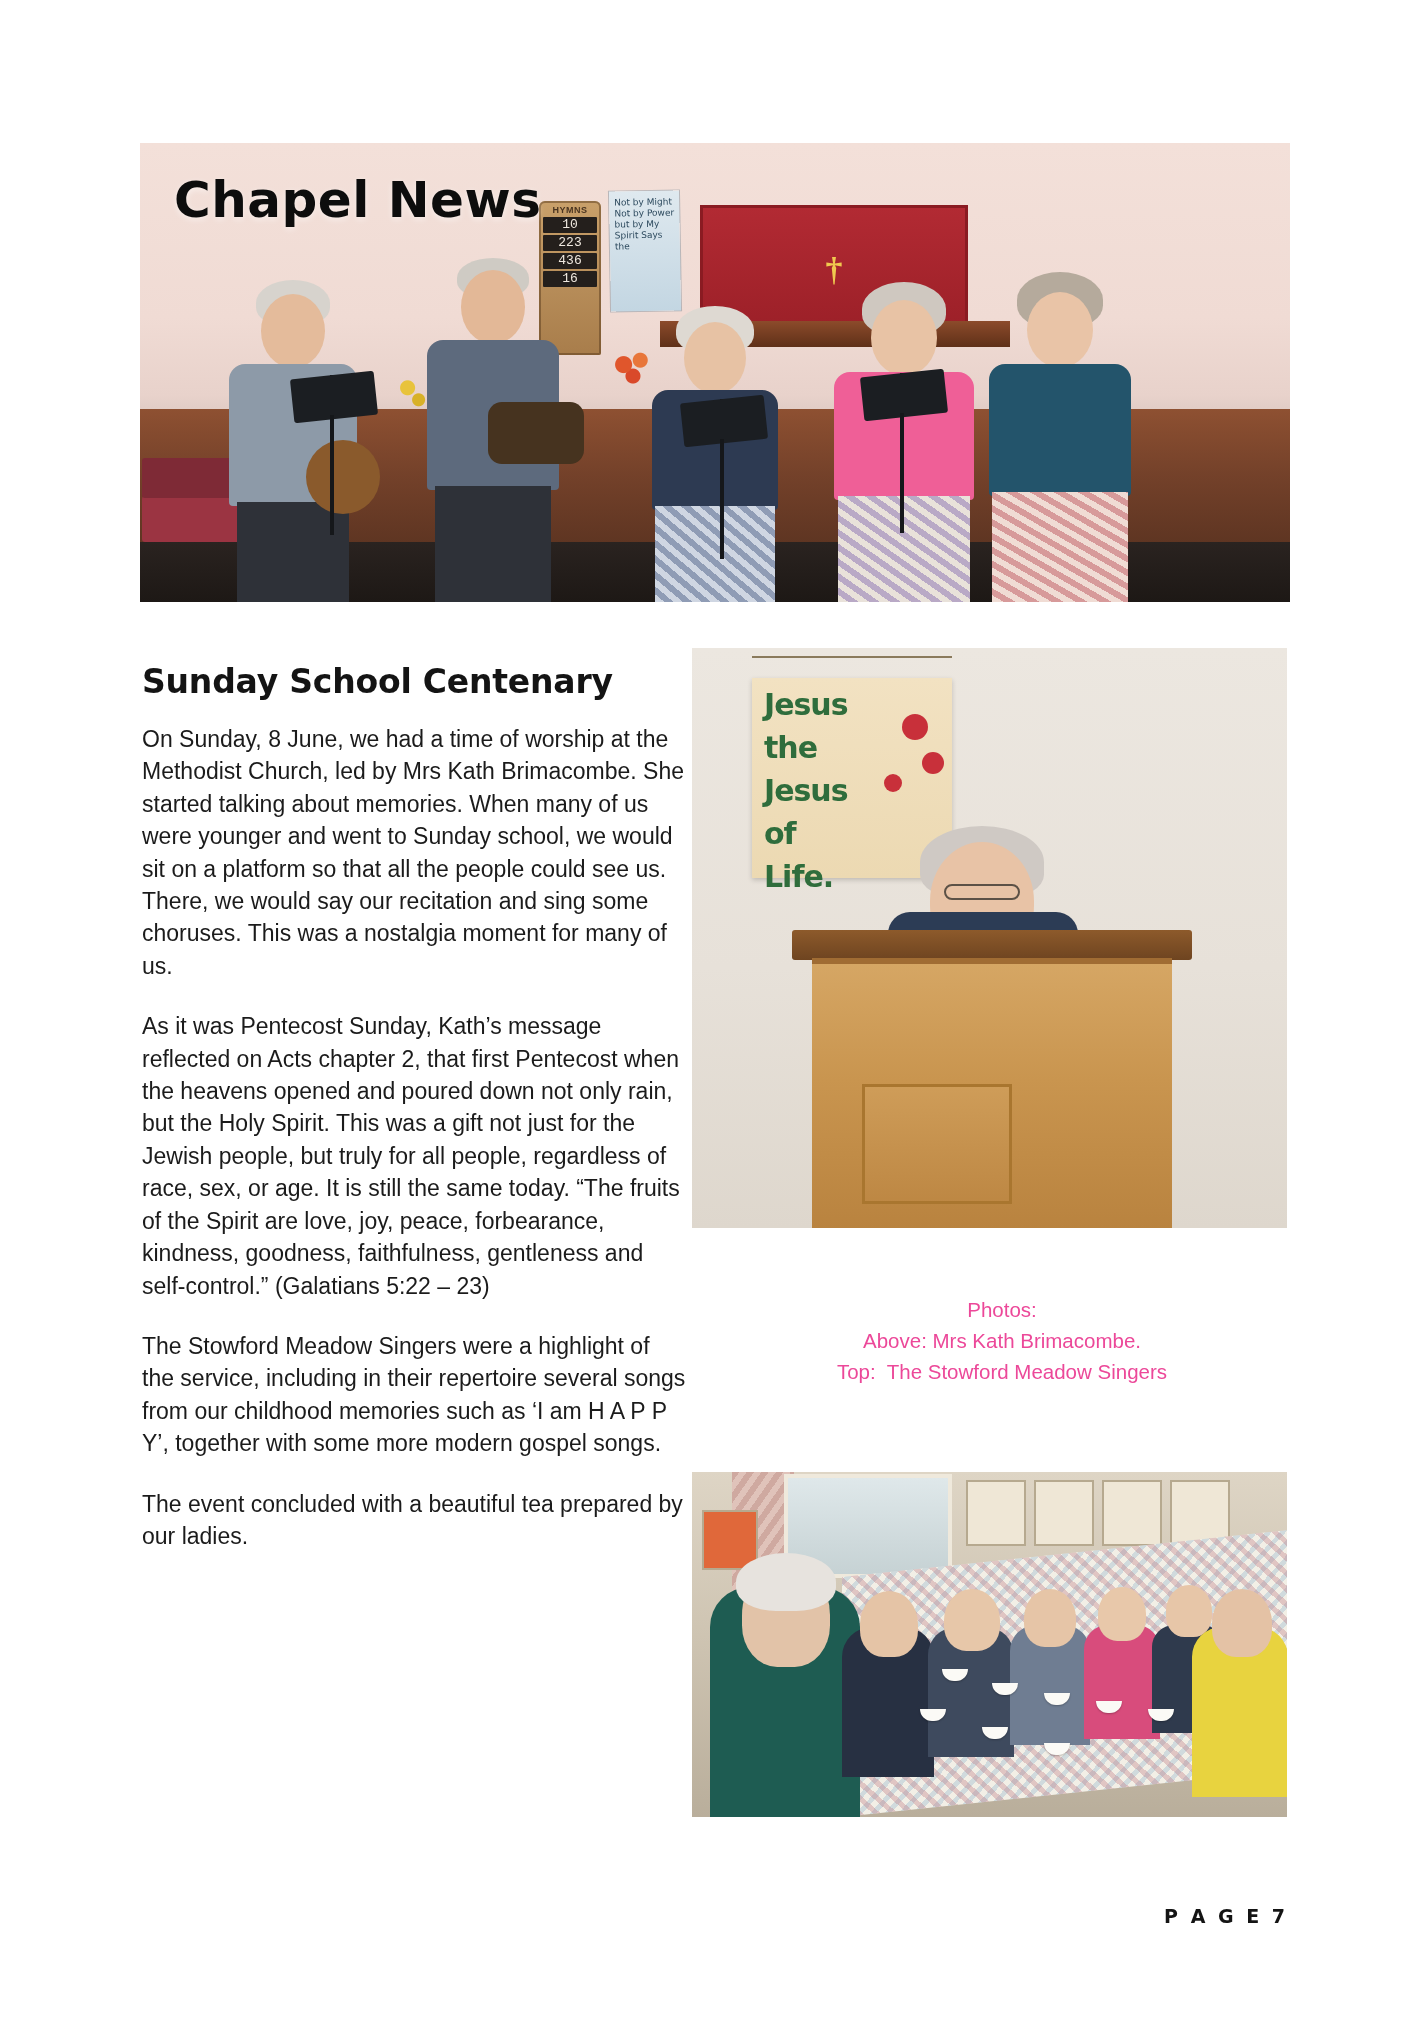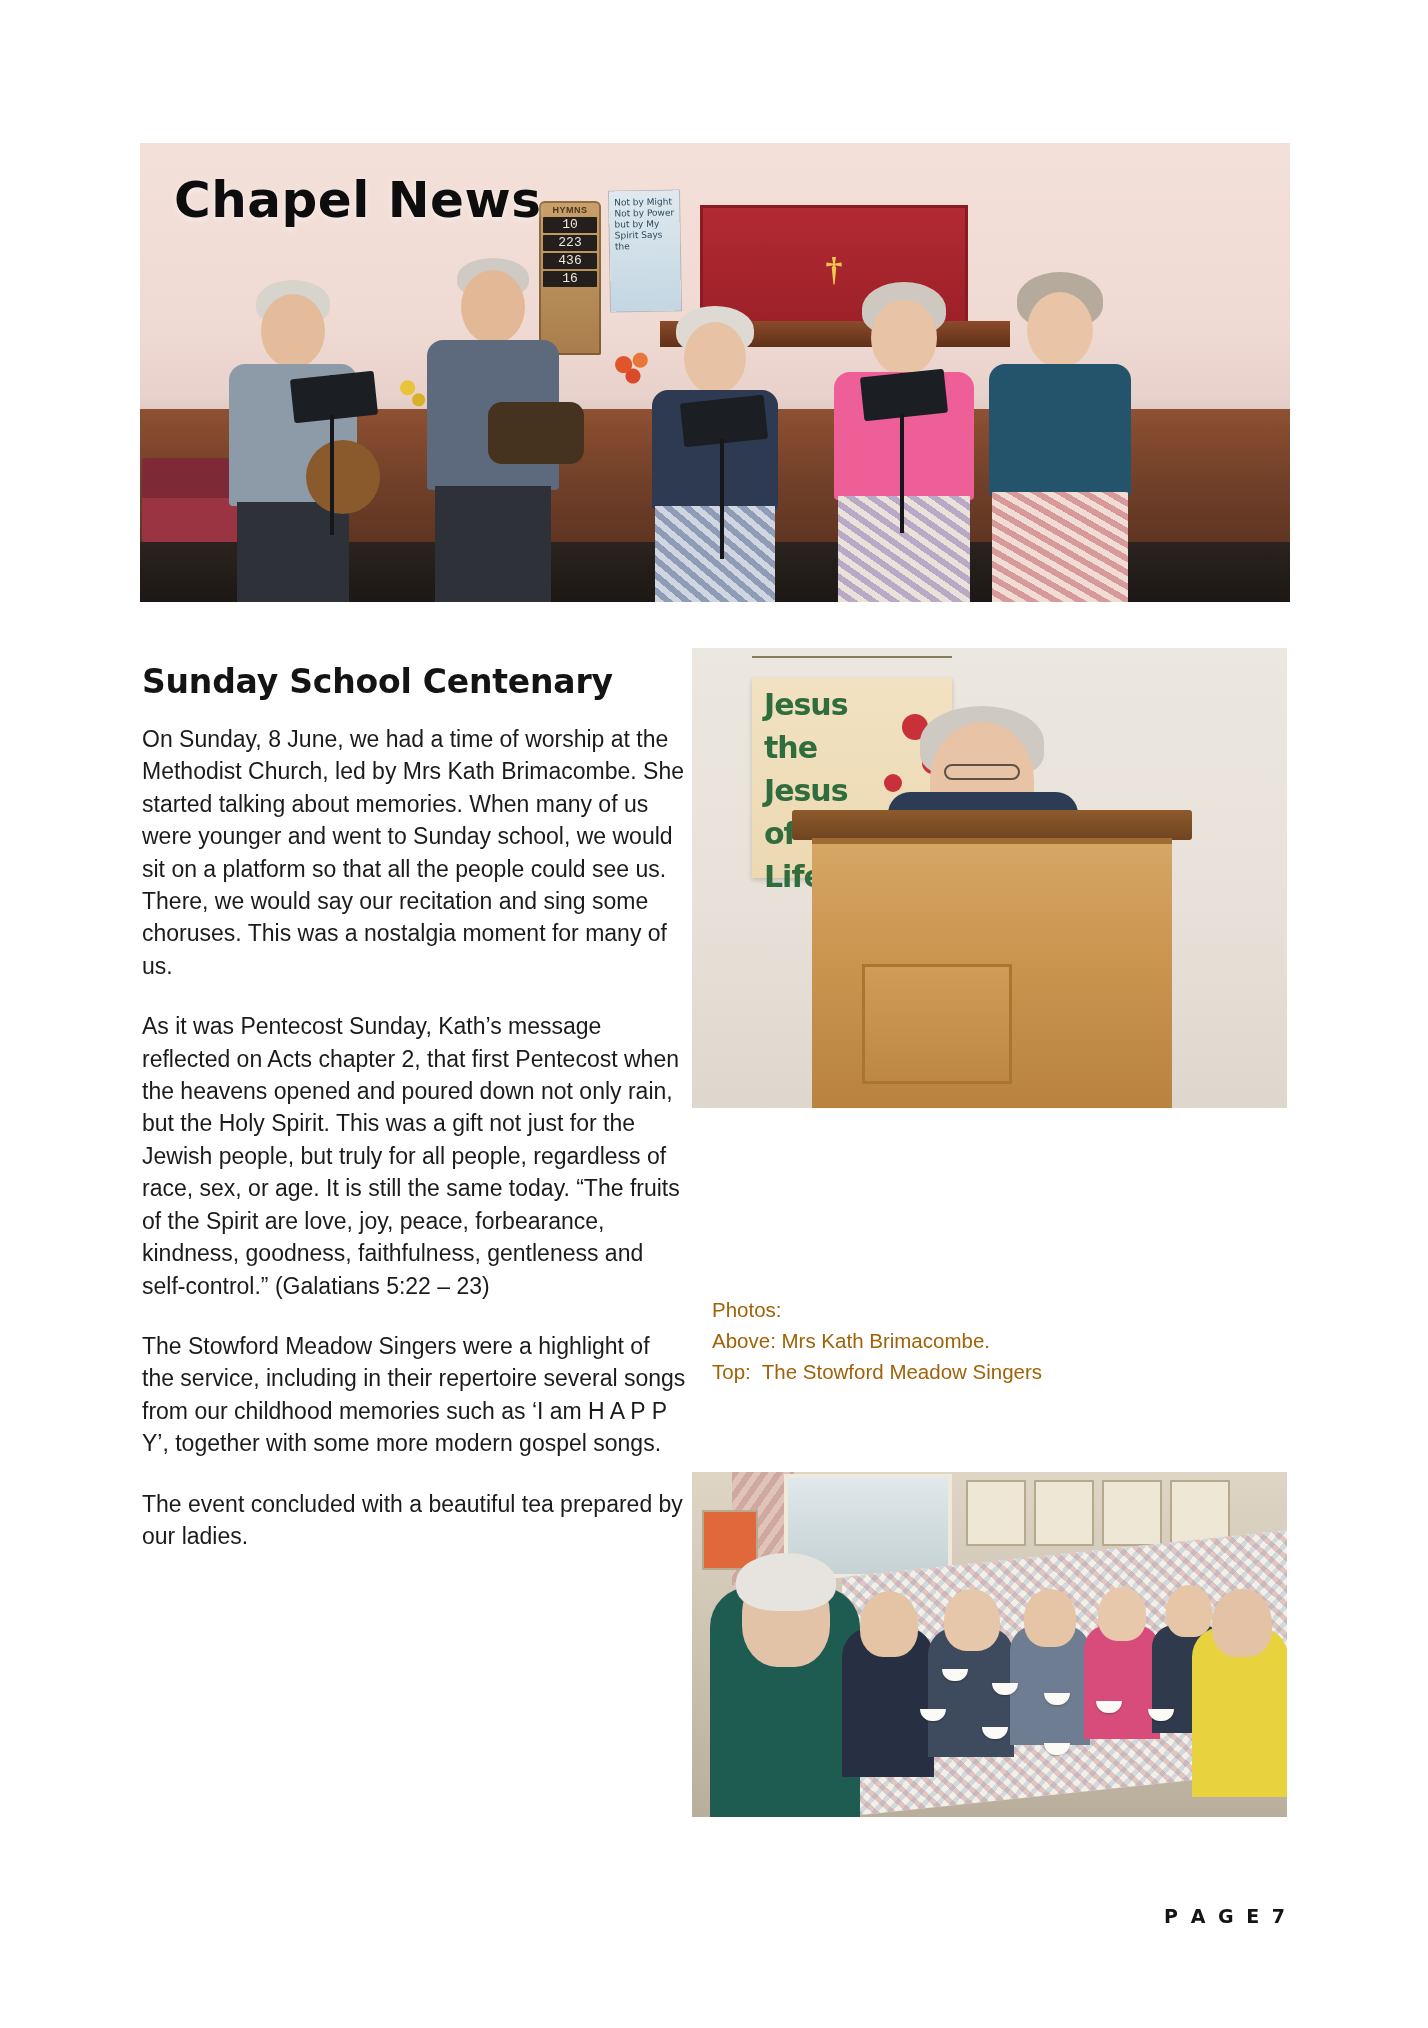--- a/index.html
+++ b/index.html
@@ -178,21 +178,21 @@
   
   .photo {
     position: absolute;
     overflow: hidden;
     background: #ddd;
   }
   .photo-podium {
     left: 692px;
     top: 648px;
     width: 595px;
-    height: 460px;
+    height: 580px;
     background: linear-gradient(180deg,#ece7e0 0%, #e7e1d9 55%, #ded7cd 100%);
   }
   .wall-banner {
     position:absolute; left: 60px; top: 30px; width: 200px; height: 200px;
     background: linear-gradient(180deg,#f2e2c2 0%, #ecd9b2 100%);
     box-shadow: 0 2px 5px rgba(0,0,0,.18);
   }
   .wall-banner .bt {
     color: #2f6d3c;
     font-family: "DejaVu Sans", sans-serif;
@@ -285,22 +285,23 @@
   .guest { position:absolute; border-radius: 50% 50% 40% 40%; }
 
   
   .captions {
     position: absolute;
     left: 712px;
     top: 1294px;
     width: 580px;
     font-size: 20.5px;
     line-height: 31px;
-    color: #a16207;
+    color: #ec4899;
     font-family: "Liberation Sans", sans-serif;
+    text-align: center;
   }
   .captions div { white-space: pre; }
   .captions div.wrap { white-space: normal; }
 
   
   .footer {
     position: absolute;
     right: 140px;
     top: 1905px;
     font-size: 19px;

